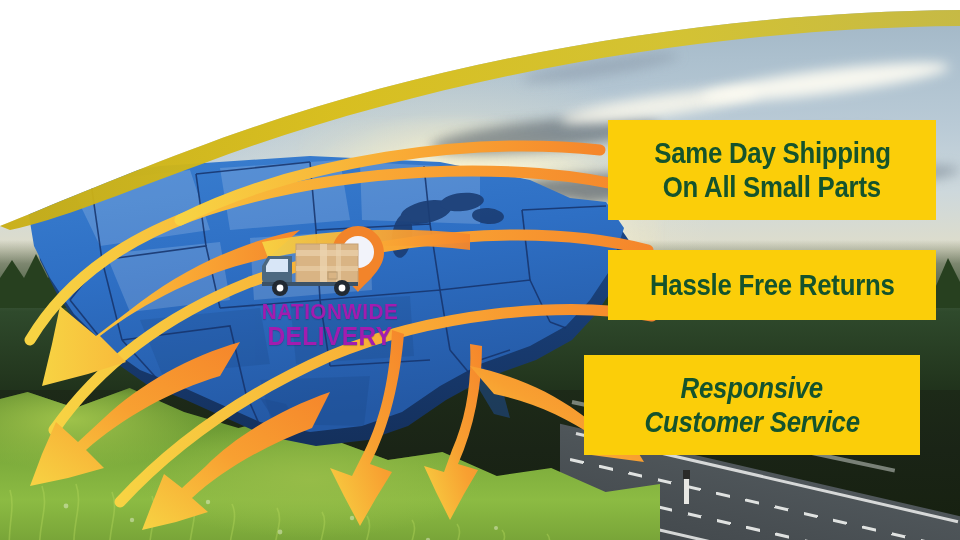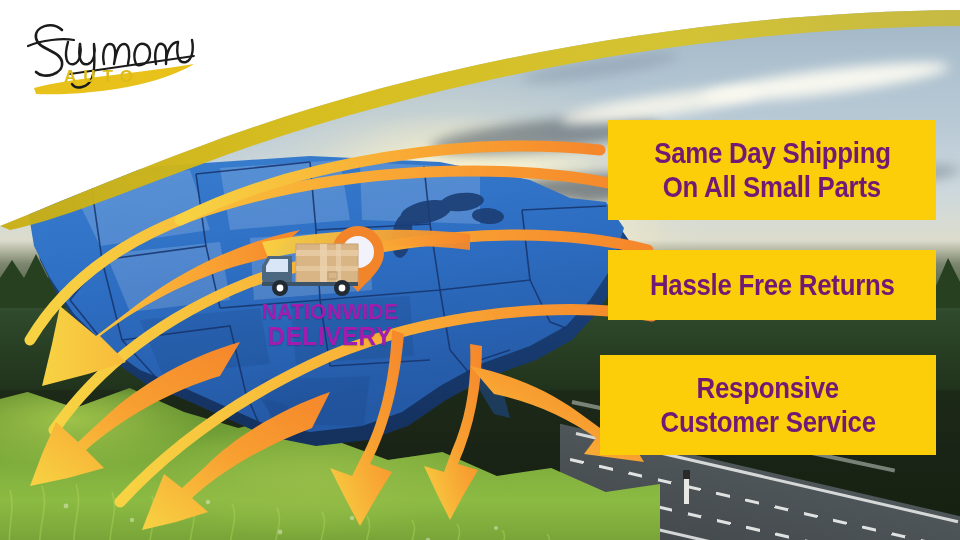--- a/index.html
+++ b/index.html
@@ -216,31 +216,31 @@
   .logo svg { display: block; }
 
   
   .banner {
     position: absolute;
     background: #FBCE09;
     display: flex;
     flex-direction: column;
     align-items: center;
     justify-content: center;
-    color: #701a75;
+    color: #14532d;
     font-family: "Liberation Sans", sans-serif;
     font-weight: bold;
     letter-spacing: -0.3px;
     line-height: 1.12;
     text-align: center;
   }
   .banner span { display: block; transform: scaleX(0.86); transform-origin: center; white-space: nowrap; }
   #banner-1 { left: 608px; top: 120px;  width: 328px; height: 100px; font-size: 30px; }
   #banner-2 { left: 608px; top: 250px;  width: 328px; height: 70px;  font-size: 30px; }
-  #banner-3 { left: 600px; top: 355px;  width: 336px; height: 100px; font-size: 30px; }
+  #banner-3 { left: 584px; top: 355px;  width: 336px; height: 100px; font-size: 30px; font-style: italic; }
 </style>
 </head>
 <body>
 
 <div class="stage">
 
   <div class="photo">
     <div class="sky"></div>
 
     <div class="sunglow"></div>
@@ -491,42 +491,20 @@
         <stop offset="70%" stop-color="#D6C32B"></stop>
         <stop offset="100%" stop-color="#C8BA3E"></stop>
       </linearGradient>
     </defs>
 
     <path fill="#ffffff" d="M0,0 L960,0 L960,10 C700,12 420,62 190,150 C110,180 50,206 0,226 Z"></path>
 
     <path fill="url(#swg)" d="M0,226 C50,206 110,180 190,150 C420,62 700,12 960,10 L960,26 C706,28 430,78 202,164 C120,194 58,220 10,230 Z" opacity="0.95"></path>
   </svg>
 
-  <div class="logo">
-    <svg viewBox="0 0 190 86" width="190" height="86">
-
-      <path fill="#E8C21A" d="M16,76 C52,66 116,62 176,52 C140,74 72,84 18,82 Z"></path>
-
-      <g fill="none" stroke="#1b1b1b" stroke-linecap="round" stroke-linejoin="round">
-        <path stroke-width="2.6" d="M44,18 C34,9 16,14 18,26 C20,38 42,38 44,50 C46,62 26,68 18,60"></path>
-        <path stroke-width="2.2" d="M10,34 C24,28 44,26 56,28"></path>
-        <path stroke-width="2.4" d="M50,30 C46,44 48,54 56,52 C62,50 64,40 62,32"></path>
-        <path stroke-width="2.4" d="M62,32 C60,44 62,54 70,52 C76,50 78,40 76,32 C76,44 78,56 74,66 C70,76 58,78 54,72"></path>
-        <path stroke-width="2.4" d="M86,52 C84,42 86,32 92,32 C98,32 98,42 96,52 C98,42 100,32 106,32 C112,32 112,44 110,52"></path>
-        <path stroke-width="2.4" d="M118,52 C114,42 118,30 126,32 C134,34 134,48 126,52 C120,55 118,52 118,52 Z"></path>
-        <path stroke-width="2.4" d="M138,52 C136,42 138,30 144,32 C150,34 148,44 148,52 C148,42 152,30 160,30"></path>
-        <path stroke-width="2.4" d="M160,30 C158,42 160,52 168,50 C174,48 176,38 174,28"></path>
-        <path stroke-width="1.8" d="M52,62 L176,44"></path>
-      </g>
-
-      <g fill="#DDBB18" font-family="'Liberation Sans', sans-serif" font-weight="bold" font-size="17" letter-spacing="7">
-        <text x="46" y="70">AUTO</text>
-      </g>
-    </svg>
-  </div>
 
   <div class="banner" id="banner-1">
     <span>Same Day Shipping</span>
     <span>On All Small Parts</span>
   </div>
 
   <div class="banner" id="banner-2">
     <span>Hassle Free Returns</span>
   </div>
 

